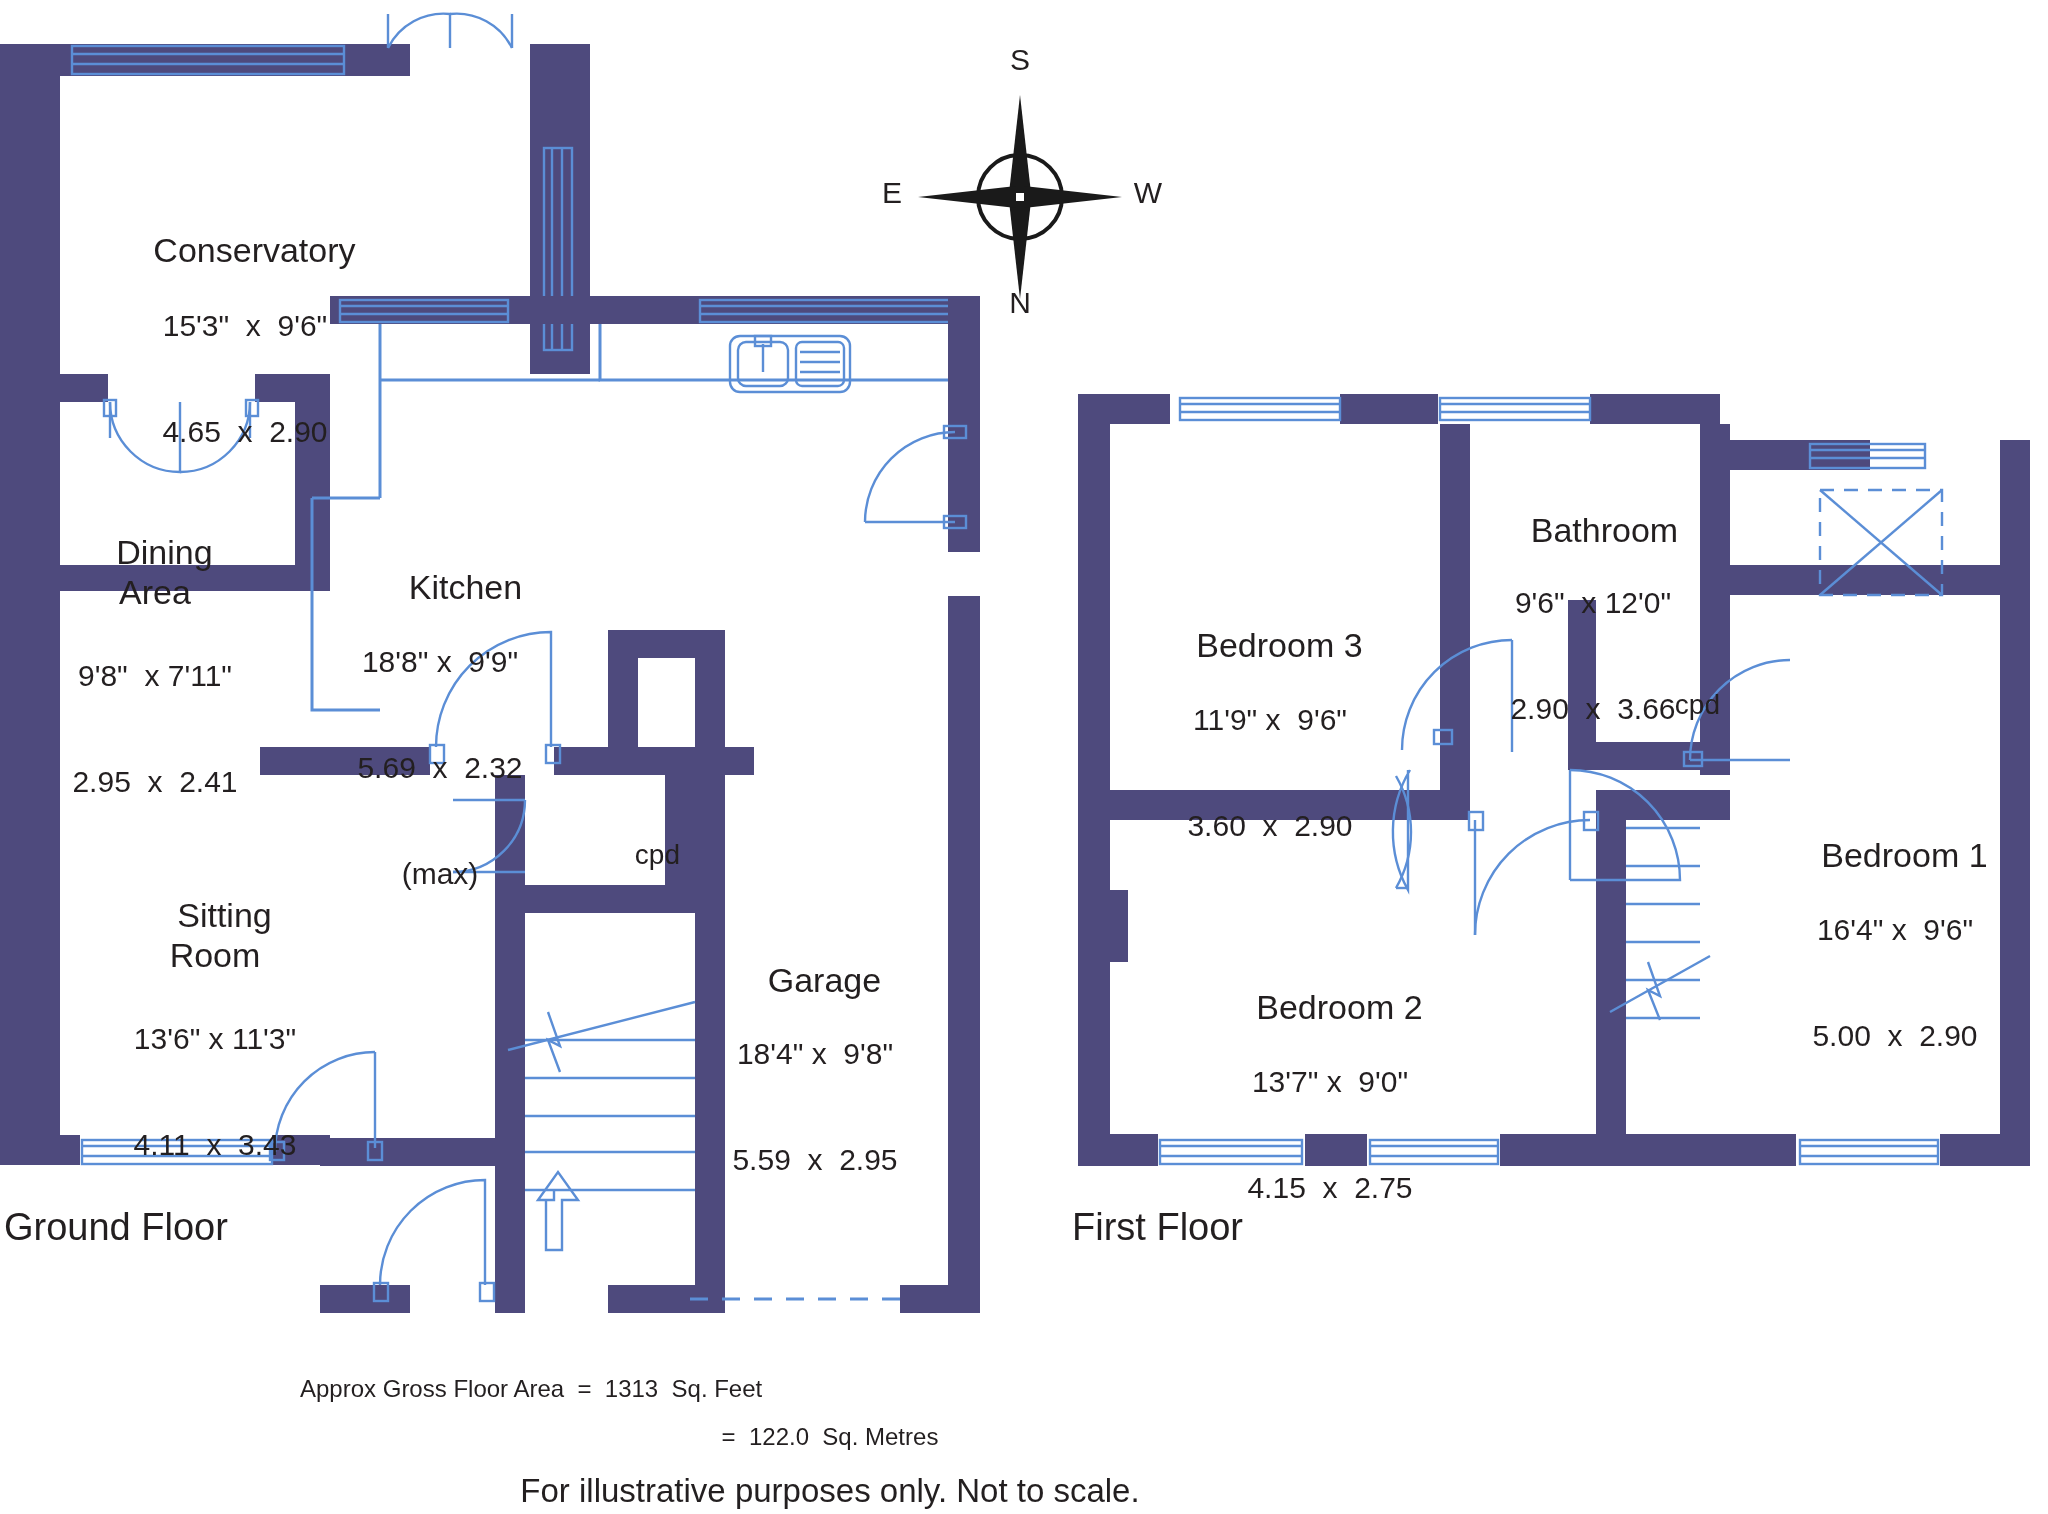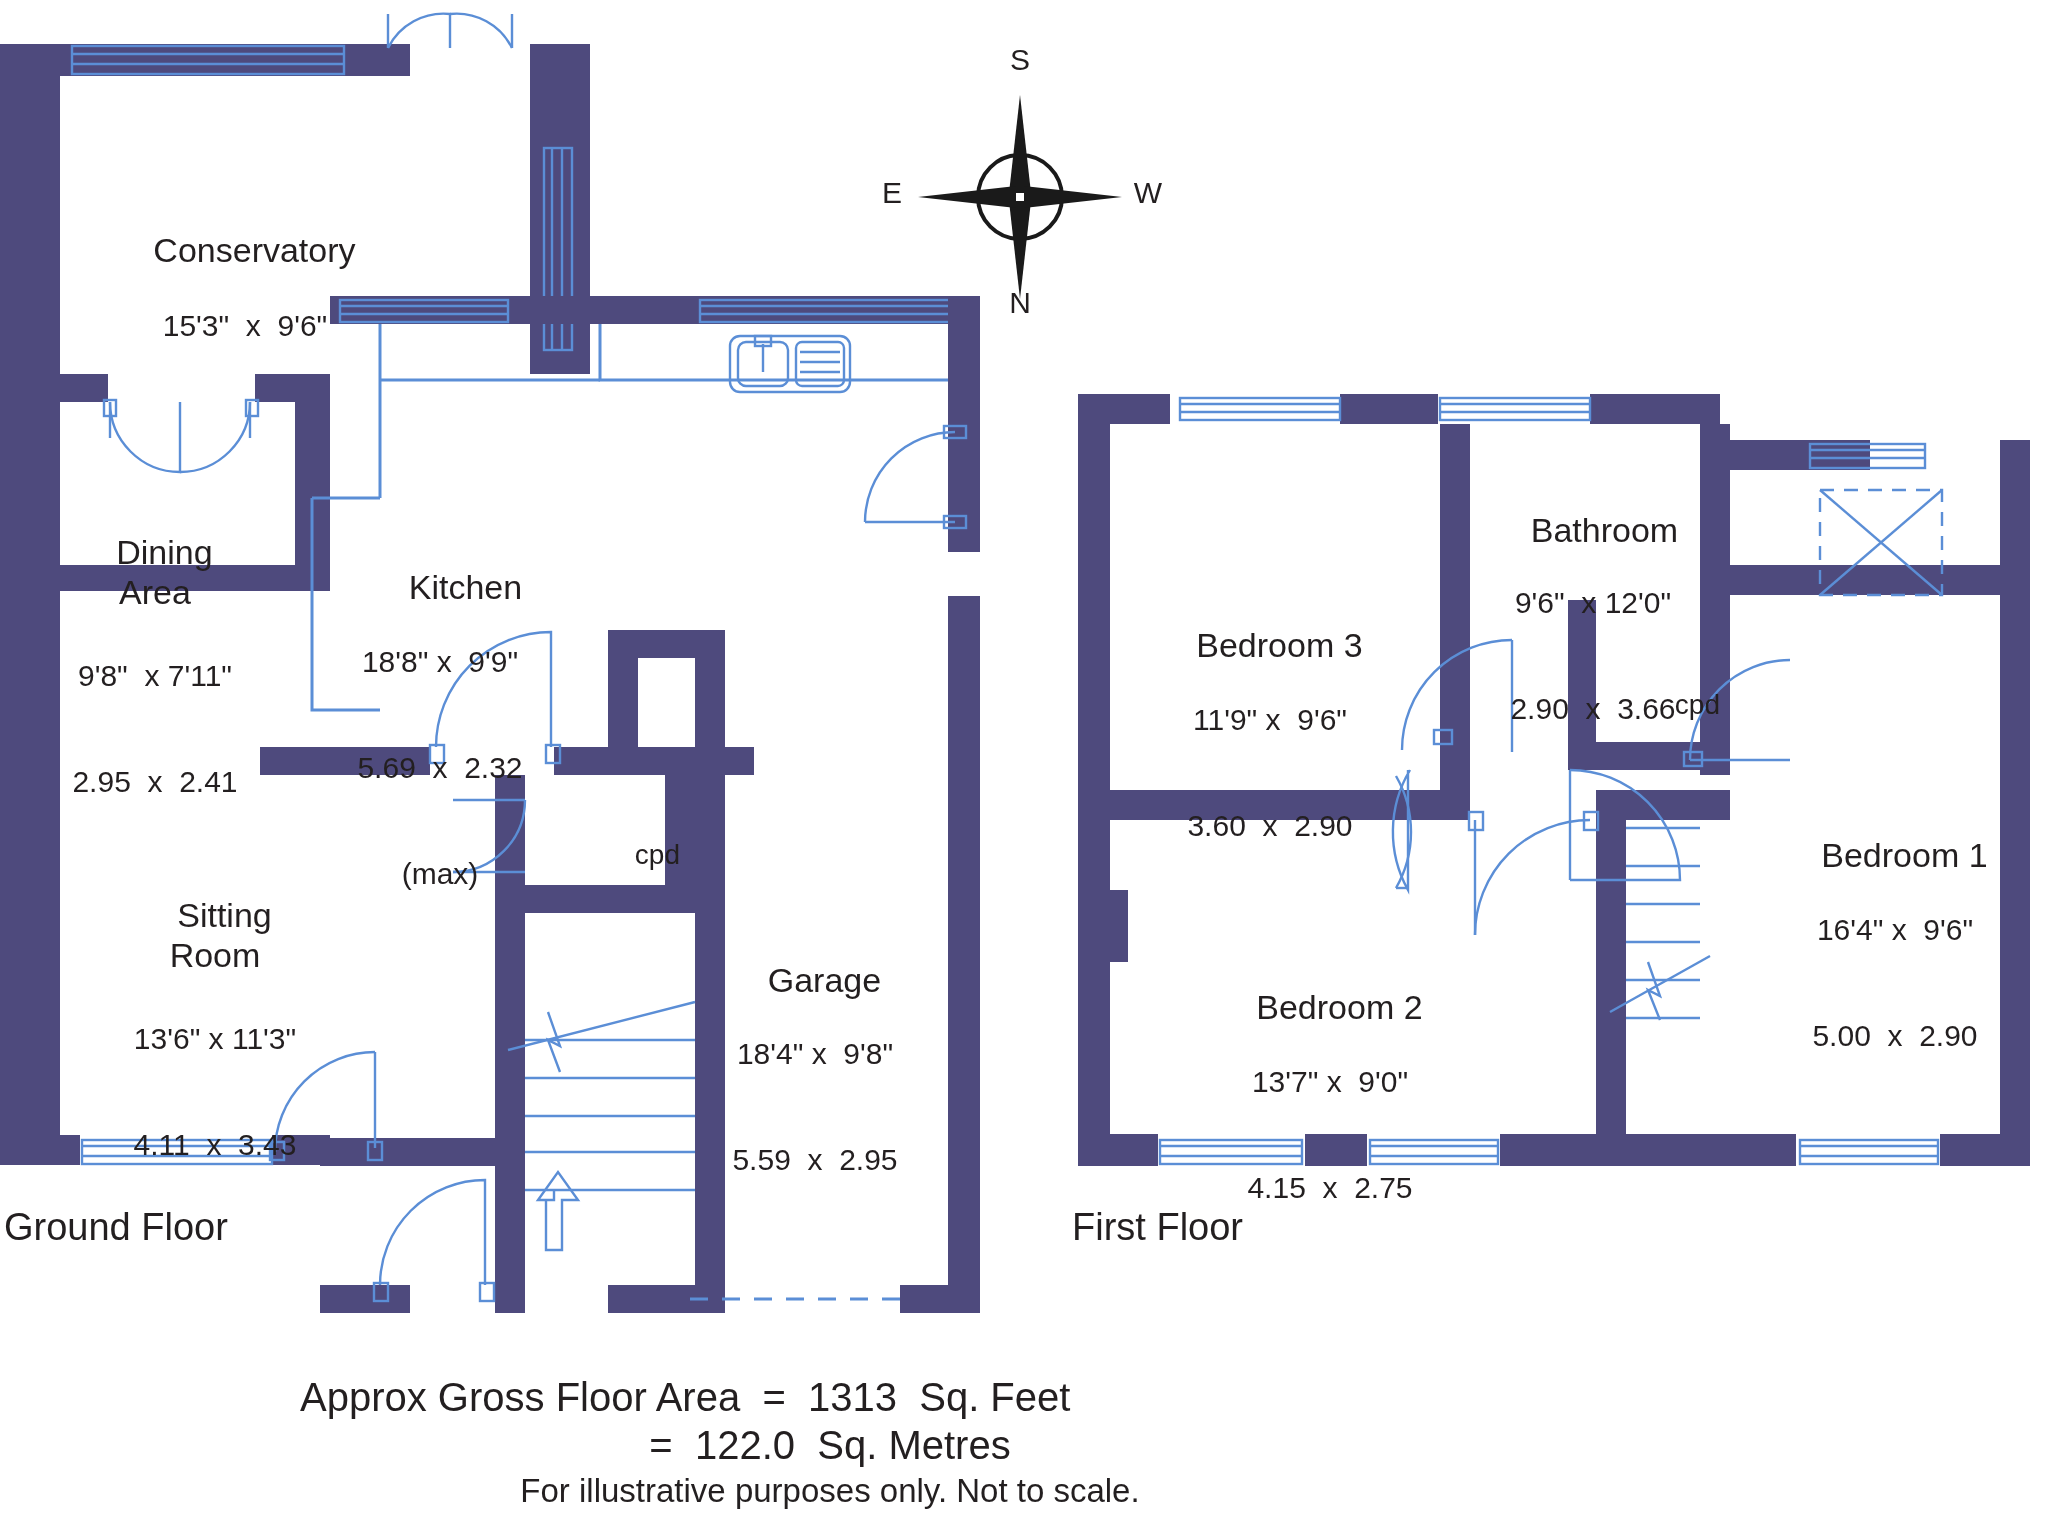--- a/index.html
+++ b/index.html
@@ -6,21 +6,21 @@
   body{width:2048px;height:1514px;position:relative;overflow:hidden;
        font-family:"Liberation Sans","DejaVu Sans",sans-serif;color:#231f20;}
   #plan{position:absolute;left:0;top:0;width:2048px;height:1514px;}
   .lbl{position:absolute;text-align:center;white-space:pre;line-height:1.18;
        color:#231f20;letter-spacing:0px;}
   .room-name{font-size:34px;}
   .room-dim{font-size:30px;}
   .cpd{font-size:28px;text-align:right;}
   .floor-name{font-size:38px;text-align:left;}
   .compass-ltr{font-size:30px;}
-  .foot-big{font-size:40px;white-space:pre;}
+  .foot-big{font-size:24px;white-space:pre;}
   .foot-small{font-size:33px;}
   .rb{position:absolute;text-align:right;white-space:pre;}
 </style>
 </head>
 <body>
 
 <svg id="plan" viewBox="0 0 2048 1514" xmlns="http://www.w3.org/2000/svg">
   <defs>
     <style>
       .w{fill:#4e4a7d;}
@@ -311,20 +311,21 @@
       <path d="M1648 962 L 1660 996 L 1648 990 L 1660 1020"></path>
     </g>
   </g>
 </svg>
 
 <div class="lbl room-name" style="left:60px;top:190px;width:370px;">
   <span>Conservatory</span>
 </div>
 <div class="lbl room-dim" style="left:60px;top:237px;width:370px;">
   <div>15'3"  x  9'6"</div>
+  <div>4.65  x  2.90</div>
 </div>
 
 <div class="lbl room-name" style="left:20px;top:492px;width:270px;">
   <span>Dining
 Area</span>
 </div>
 <div class="lbl room-dim" style="left:10px;top:587px;width:290px;">
   <div>9'8"  x 7'11"</div>
   <div>2.95  x  2.41</div>
 </div>

